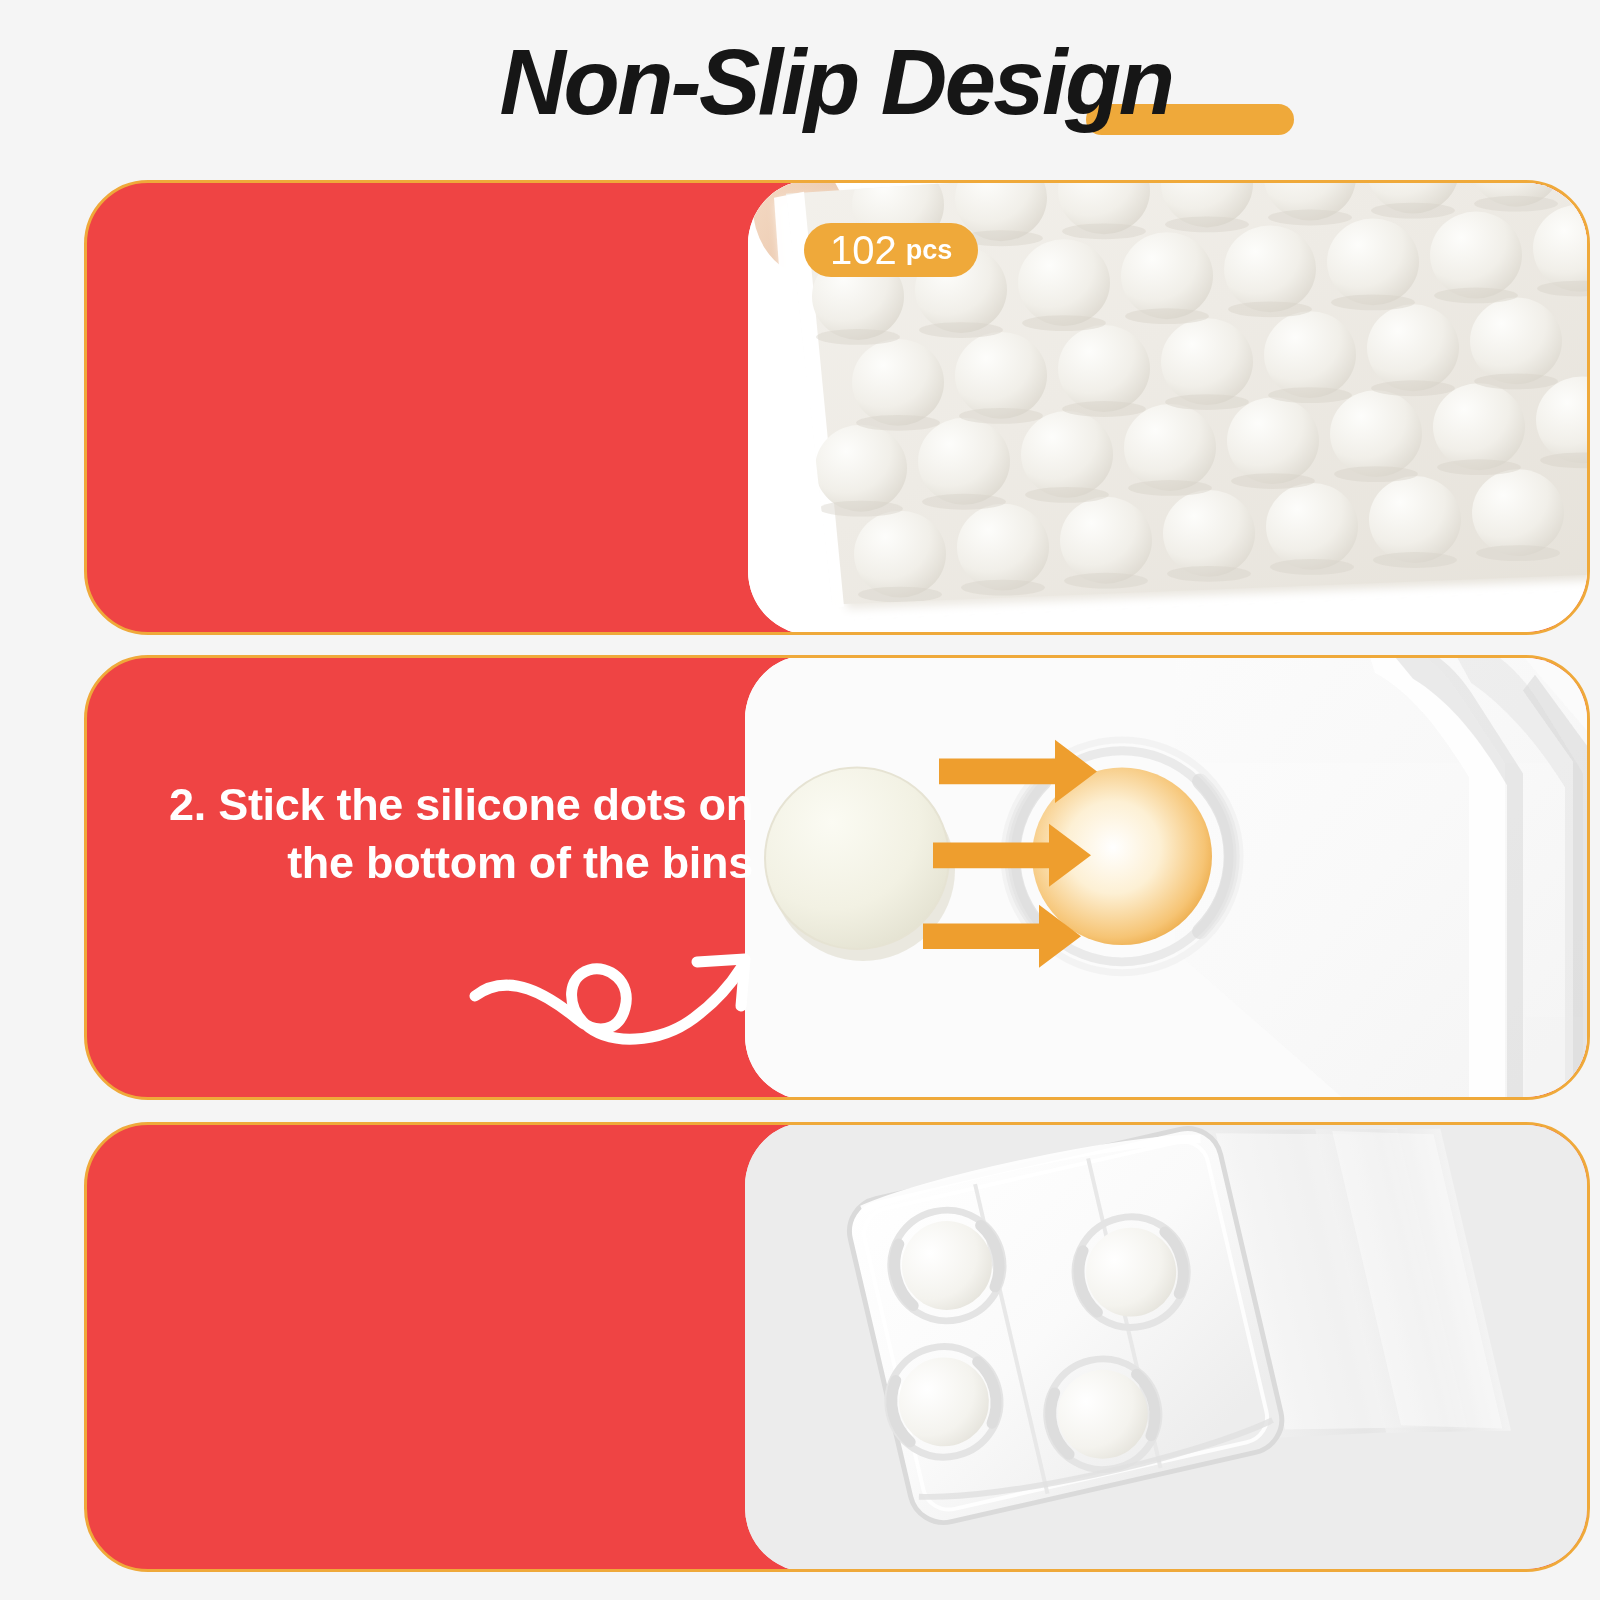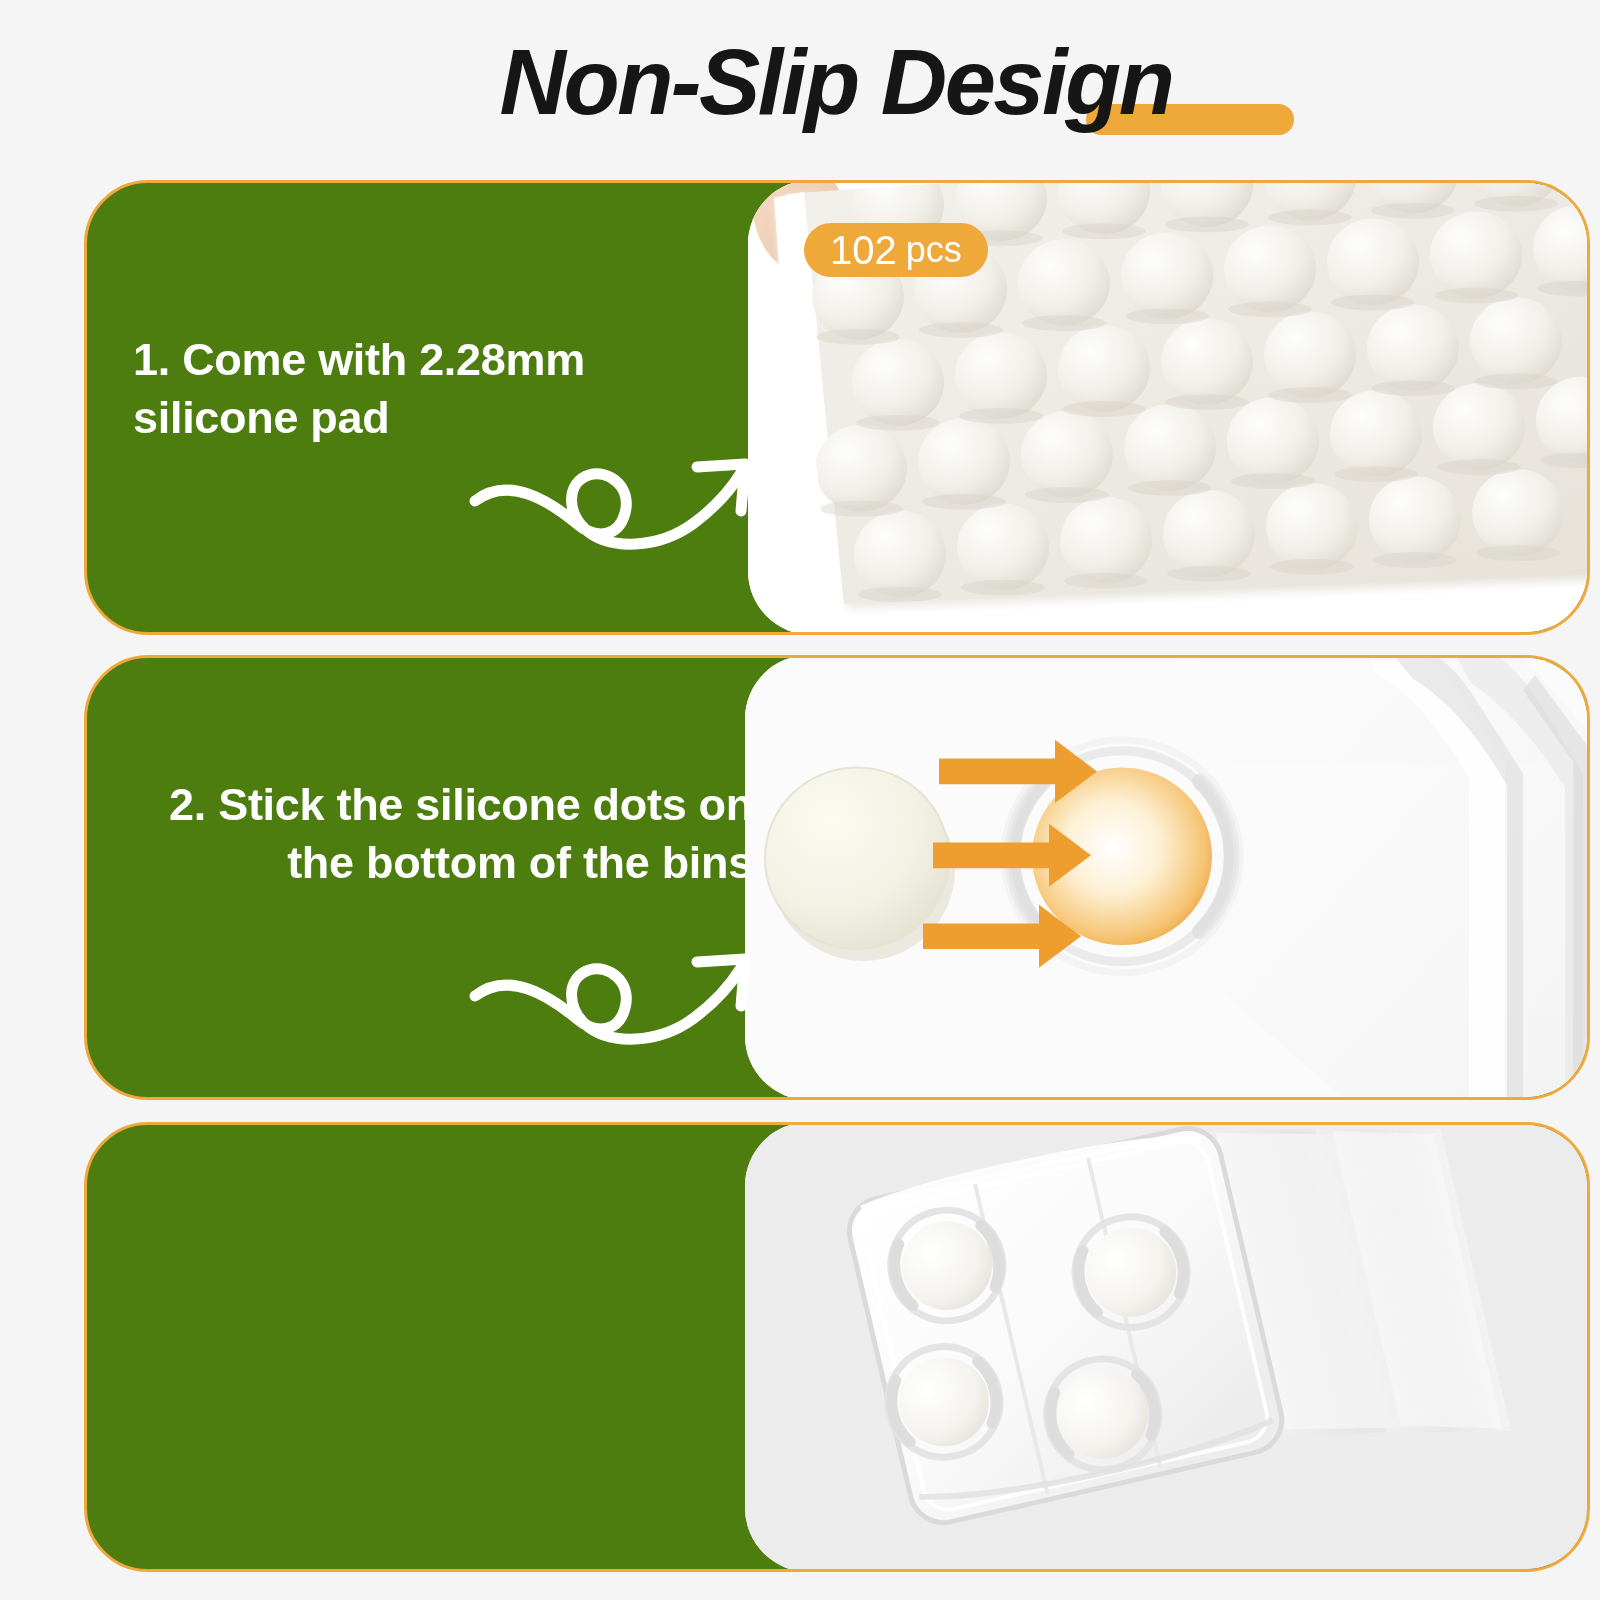--- a/index.html
+++ b/index.html
@@ -55,21 +55,21 @@
     white-space: nowrap;
   }
 
   
   .card {
     position: absolute;
     left: 48px;
     width: 1506px;
     border: 3px solid #efa93a;
     border-radius: 64px;
-    background: #4d7c0f;
+    background: #ef4444;
     overflow: hidden;
   }
   #card-1 { top: 180px;  height: 455px; }
   #card-2 { top: 655px;  height: 445px; text-align: right; }
   #card-3 { top: 1122px; height: 450px; }
 
   .card-text {
     position: absolute;
     left: 0; top: 0;
     width: 720px;
@@ -127,21 +127,21 @@
     height: 54px;
     padding: 0 26px;
     background: #efa93a;
     border-radius: 28px;
     display: flex;
     align-items: center;
     gap: 9px;
     z-index: 6;
   }
   .pcs-count { color: #fff; font-size: 40px; font-weight: normal; line-height: 40px; }
-  .pcs-unit  { color: #fff; font-size: 36px; font-weight: normal; line-height: 30px; }
+  .pcs-unit  { color: #fff; font-size: 27px; font-weight: bold; line-height: 30px; }
 </style>
 </head>
 <body>
 
 <div id="page">
 
   <div class="title-wrap">
     <div class="title-inner">
       <div class="title-hl"></div>
       <div class="title-text">Non-Slip Design</div>
@@ -278,28 +278,20 @@
           </g>
         </g>
       </svg>
 
       <div class="pcs-badge">
         <span class="pcs-count">102</span>
         <span class="pcs-unit">pcs</span>
       </div>
     </div>
 
-    <div class="card-text">
-      <div class="step-label">1. Come with 2.28mm silicone pad</div>
-      <svg class="doodle" viewBox="0 0 290 135">
-        <path d="M6 70 C 40 44, 80 70, 107 92 C 128 110, 150 105, 156 82 C 163 56, 140 38, 120 44
-                 C 98 51, 97 80, 116 98 C 140 120, 190 118, 225 92 C 248 75, 262 58, 272 42" fill="none" stroke="#ffffff" stroke-width="11" stroke-linecap="round" stroke-linejoin="round"></path>
-        <path d="M228 36 L 276 33 L 272 80" fill="none" stroke="#ffffff" stroke-width="11" stroke-linecap="round" stroke-linejoin="round"></path>
-      </svg>
-    </div>
   </div>
 
   <div class="card" id="card-2">
 
     <div class="photo">
       <svg class="photo-svg" viewBox="0 0 845 451" preserveAspectRatio="none">
         <defs>
           <radialGradient id="padGrad2" cx="0.36" cy="0.3" r="0.8">
             <stop offset="0" stop-color="#fbfbf3"></stop>
             <stop offset="0.6" stop-color="#f2f1e3"></stop>

